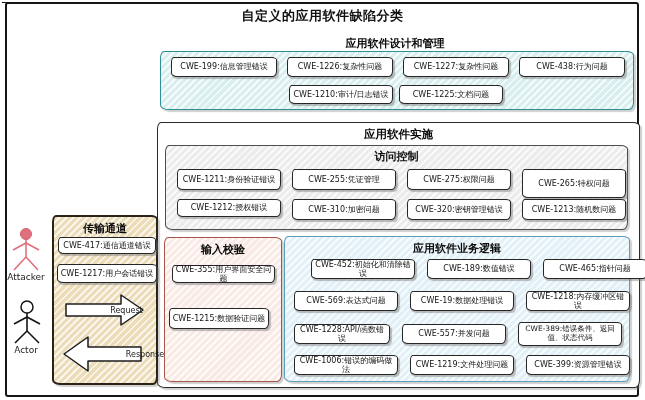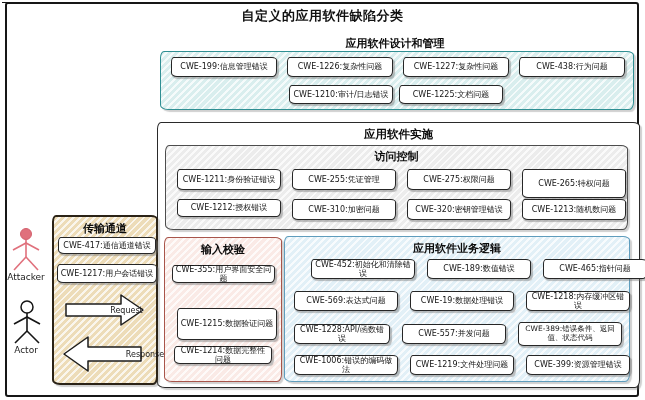--- a/index.html
+++ b/index.html
@@ -63,22 +63,21 @@
         <div class="cwe" style="width:104px;height:18px;">CWE-1212:授权错误</div>
         <div class="cwe" style="width:104px;height:21px;">CWE-310:加密问题</div>
         <div class="cwe" style="width:104px;height:21px;">CWE-320:密钥管理错误</div>
         <div class="cwe" style="width:104px;height:21px;">CWE-1213:随机数问题</div>
       </div>
     </div>
 
     <div class="sec hatch" style="left:6px;top:114px;width:118px;height:145px;background-color:#faeae6;border:1.5px solid #a8554b;">
       <div class="sec-label" style="top:4px;">输入校验</div>
       <div class="cwe abs" style="left:7px;top:27px;width:103px;height:18px;">CWE-355:用户界面安全问题</div>
-      <div class="cwe abs" style="left:12px;top:70px;width:100px;height:32px;">CWE-1215:数据验证问题</div>
-      <div class="cwe abs" style="left:9px;top:108px;width:98px;height:18px;">CWE-1214:数据完整性问题</div>
+      <div class="cwe abs" style="left:4px;top:70px;width:100px;height:21px;">CWE-1215:数据验证问题</div>
     </div>
 
     <div class="sec hatch" style="left:126px;top:113px;width:346px;height:146px;background-color:#e2f0f7;border:1.5px solid #5f9dbd;">
       <div class="sec-label" style="top:4px;">应用软件业务逻辑</div>
       <div class="frow" style="left:26px;top:22px;gap:12px;">
         <div class="cwe" style="width:104px;height:20px;">CWE-452:初始化和清除错误</div>
         <div class="cwe" style="width:104px;height:20px;">CWE-189:数值错误</div>
         <div class="cwe" style="width:104px;height:20px;">CWE-465:指针问题</div>
       </div>
       <div class="frow" style="left:9px;top:54px;gap:12px;">

